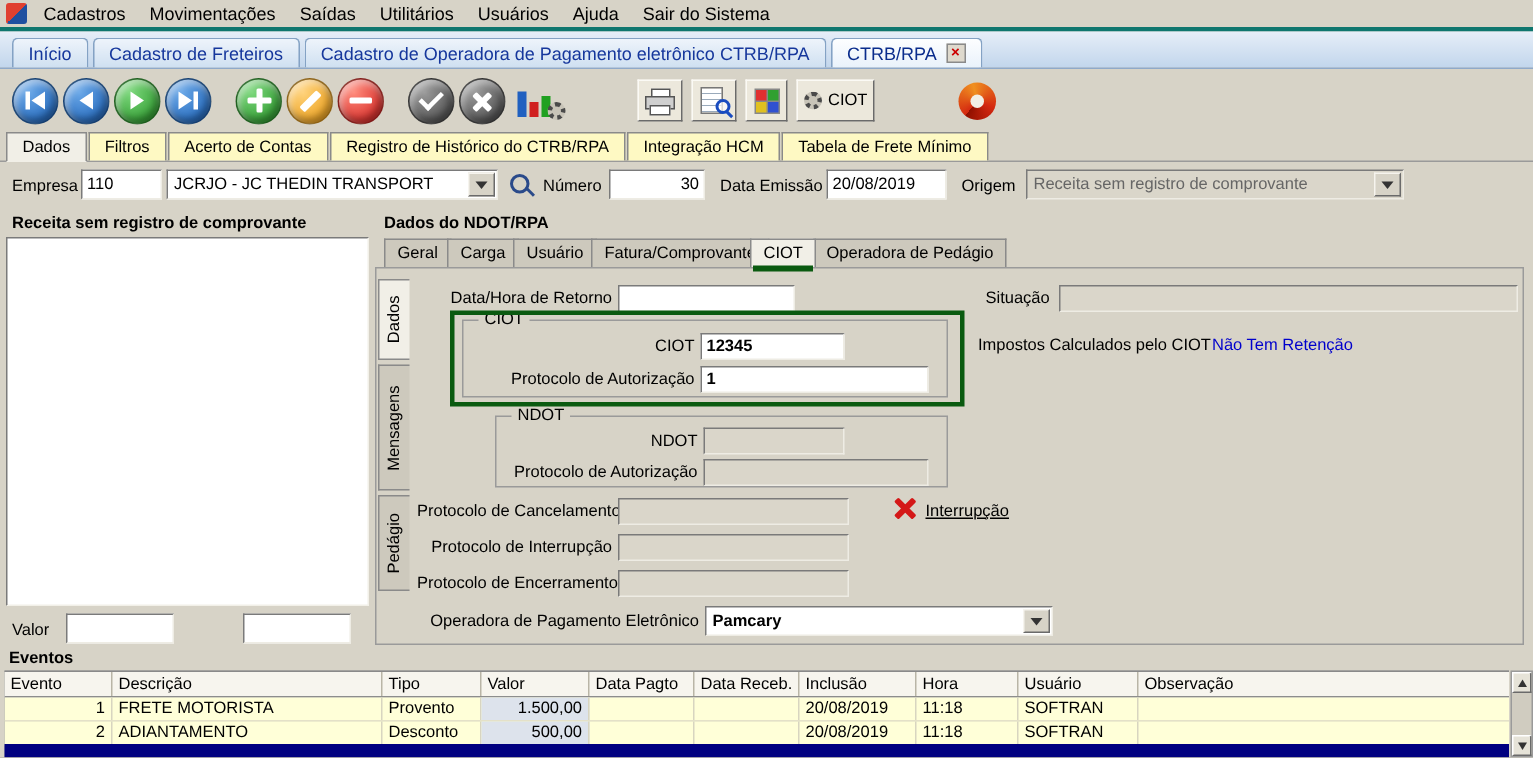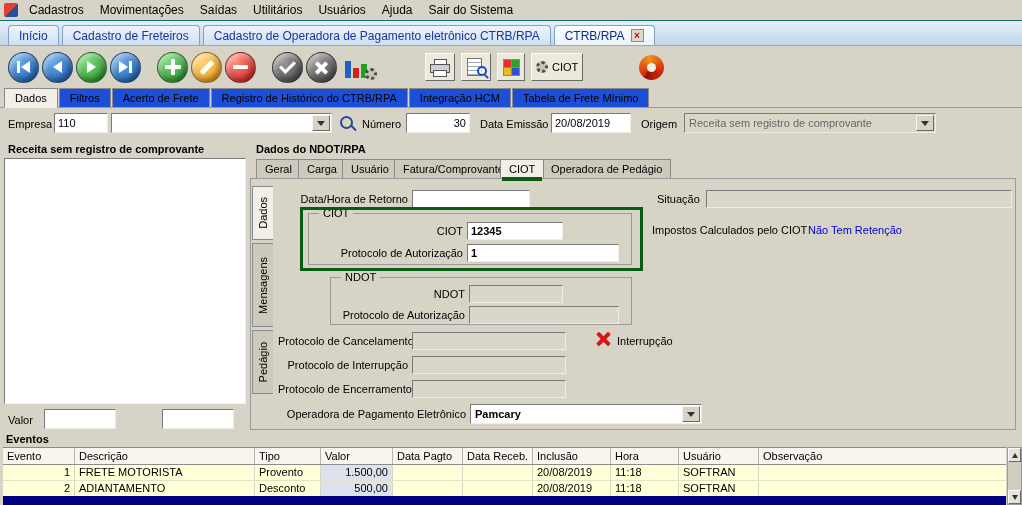--- a/index.html
+++ b/index.html
@@ -3,21 +3,21 @@
 <meta charset="utf-8">
 <style>
   html,body{margin:0;padding:0;}
   body{font-family:"Liberation Sans",sans-serif;background:#9a9a9a;}
   #app{position:relative;width:1022px;height:505px;background:#d7d3c7;overflow:hidden;font-size:11px;color:#000;}
   .lbl{position:absolute;font-size:11px;white-space:nowrap;}
   .r{text-align:right;}
   .bold{font-weight:bold;}
 
   
-  #menubar{position:absolute;left:0;top:0;width:1022px;height:21px;background:#d7d3c7;border-bottom:1px solid #0f766e;display:flex;align-items:center;padding-left:4px;box-sizing:border-box;}
+  #menubar{position:absolute;left:0;top:0;width:1022px;height:21px;background:#d7d3c7;border-bottom:3px solid #0f766e;display:flex;align-items:center;padding-left:4px;box-sizing:border-box;}
   .menu-item{padding:3px 8px;font-size:12px;cursor:default;}
   #appicon{width:14px;height:14px;border-radius:2px;background:linear-gradient(135deg,#e04030 50%,#2050a0 50%);margin-right:3px;}
 
   
   #mditabs{position:absolute;left:0;top:21px;width:1022px;height:25px;background:linear-gradient(#e6eef8,#c2d6ec);border-bottom:1px solid #8fa9c9;display:flex;align-items:flex-end;padding-left:8px;gap:3px;box-sizing:border-box;}
   .mtab{height:20px;box-sizing:border-box;padding:3px 10px;border:1px solid #84a2c4;border-bottom:none;border-radius:4px 4px 0 0;background:linear-gradient(#eef4fb,#cfe0f1);color:#16379c;font-size:12px;white-space:nowrap;display:flex;align-items:center;gap:6px;}
   .mtab.active{background:linear-gradient(#fdfeff,#e9f2fb);color:#0a2c8c;}
   .mclose{width:13px;height:13px;background:#ded9cd;border:1px solid #8a8a8a;color:#cc0000;font-size:10px;line-height:11px;text-align:center;font-weight:bold;box-sizing:border-box;}
 
   
@@ -57,21 +57,21 @@
   .book .pg{position:absolute;left:1px;top:0;width:13px;height:16px;border:1px solid #777;background:repeating-linear-gradient(#fff 0 3px,#9aaabb 3px 4px);}
   .book .mg{position:absolute;right:-1px;bottom:0;width:10px;height:10px;border:2px solid #1a4cc0;border-radius:50%;box-sizing:border-box;background:rgba(255,255,255,.7);}
   .book .mg::after{content:'';position:absolute;right:-4px;bottom:-3px;width:6px;height:2px;background:#1a4cc0;transform:rotate(45deg);}
   .cgrid{display:grid;grid-template-columns:7px 7px;grid-template-rows:7px 7px;gap:1px;background:#888;padding:1px;}
   .cgrid i{display:block;}
   .logo{width:25px;height:25px;border-radius:50%;background:conic-gradient(from 220deg,#d42810,#f09020,#d42810 70%,#901000);position:relative;margin-left:56px;}
   .logo::after{content:'';position:absolute;left:8px;top:8px;width:9px;height:9px;border-radius:50%;background:#f2efe5;}
 
   
   #pagetabs{position:absolute;left:0;top:88px;width:1022px;height:20px;border-bottom:1px solid #9a9a9a;display:flex;align-items:flex-end;padding-left:4px;box-sizing:border-box;}
-  .ptab{height:19px;box-sizing:border-box;padding:3px 10px;border:1px solid #8a8a8a;border-bottom:none;background:#1d4ed8;margin-right:1px;white-space:nowrap;}
+  .ptab{height:19px;box-sizing:border-box;padding:3px 10px;border:1px solid #8a8a8a;border-bottom:none;background:#fef9c3;margin-right:1px;white-space:nowrap;}
   .ptab.active{background:#f1efe7;margin-bottom:-1px;height:20px;border-bottom:1px solid #f1efe7;}
 
   
   .tb{position:absolute;box-sizing:border-box;height:20px;background:#fff;border:1px solid;border-color:#7a7a7a #eeece4 #eeece4 #7a7a7a;font:11px "Liberation Sans",sans-serif;padding:0 3px;color:#000;}
   .tb.sm{height:18px;}
   .tb.gray{background:#dad6ca;color:#444;}
   .tb.num{text-align:right;}
   .tb.bold{font-weight:bold;}
   .combo{position:absolute;box-sizing:border-box;height:20px;background:#fff;border:1px solid;border-color:#7a7a7a #eeece4 #eeece4 #7a7a7a;padding:0 18px 0 4px;display:flex;align-items:center;overflow:hidden;white-space:nowrap;}
   .combo.gray{background:#dad6ca;color:#666;}
@@ -219,29 +219,30 @@
       <span class="gear"></span>
       <span>CIOT</span>
     </div>
 
     <div class="logo"></div>
   </div>
 
   <div id="pagetabs">
     <div class="ptab active">Dados</div>
     <div class="ptab">Filtros</div>
-    <div class="ptab">Acerto de Frete</div>
+    <div class="ptab">Acerto de Contas</div>
     <div class="ptab">Registro de Histórico do CTRB/RPA</div>
     <div class="ptab">Integração HCM</div>
     <div class="ptab">Tabela de Frete Mínimo</div>
   </div>
 
   <span class="lbl" style="left:8px;top:118px;">Empresa</span>
   <input class="tb" style="left: 54px; top: 113px; width: 54px;" value="110">
   <div class="combo" style="left:111px;top:113px;width:221px;">
+    <span>JCRJO - JC THEDIN TRANSPORT</span>
     <span class="carrow">
         <i class="tri-d"></i>
       </span>
   </div>
   <span class="mag" style="left:340px;top:116px;"></span>
   <span class="lbl" style="left:362px;top:118px;">Número</span>
   <input class="tb num" style="left: 406px; top: 113px; width: 64px;" value="30">
   <span class="lbl" style="left:480px;top:118px;">Data Emissão</span>
   <input class="tb" style="left: 551px; top: 113px; width: 80px;" value="20/08/2019">
   <span class="lbl" style="left:641px;top:118px;">Origem</span>
@@ -305,21 +306,21 @@
     <span class="legend">NDOT</span>
     <span class="lbl r" style="left:40px;top:10px;width:94px;">NDOT</span>
     <input class="tb sm gray" style="left: 138px; top: 7px; width: 94px;" value="">
     <span class="lbl r" style="left:4px;top:31px;width:130px;">Protocolo de Autorização</span>
     <input class="tb sm gray" style="left: 138px; top: 28px; width: 150px;" value="">
   </div>
 
   <span class="lbl r" style="left:278px;top:335px;width:130px;">Protocolo de Cancelamento</span>
   <input class="tb sm gray" style="left: 412px; top: 332px; width: 154px;" value="">
   <span class="redx" style="position:absolute;left:596px;top:331px;"></span>
-  <span class="lbl" style="left:617px;top:335px;">Interrupção</span>
+  <span class="lbl" style="left:617px;top:335px;text-decoration:underline;">Interrupção</span>
 
   <span class="lbl r" style="left:278px;top:359px;width:130px;">Protocolo de Interrupção</span>
   <input class="tb sm gray" style="left: 412px; top: 356px; width: 154px;" value="">
 
   <span class="lbl r" style="left:278px;top:383px;width:130px;">Protocolo de Encerramento</span>
   <input class="tb sm gray" style="left: 412px; top: 380px; width: 154px;" value="">
 
   <span class="lbl r" style="left:278px;top:408px;width:188px;">Operadora de Pagamento Eletrônico</span>
   <div class="combo" style="left:470px;top:404px;width:232px;font-weight:bold;">
     <span>Pamcary</span>

